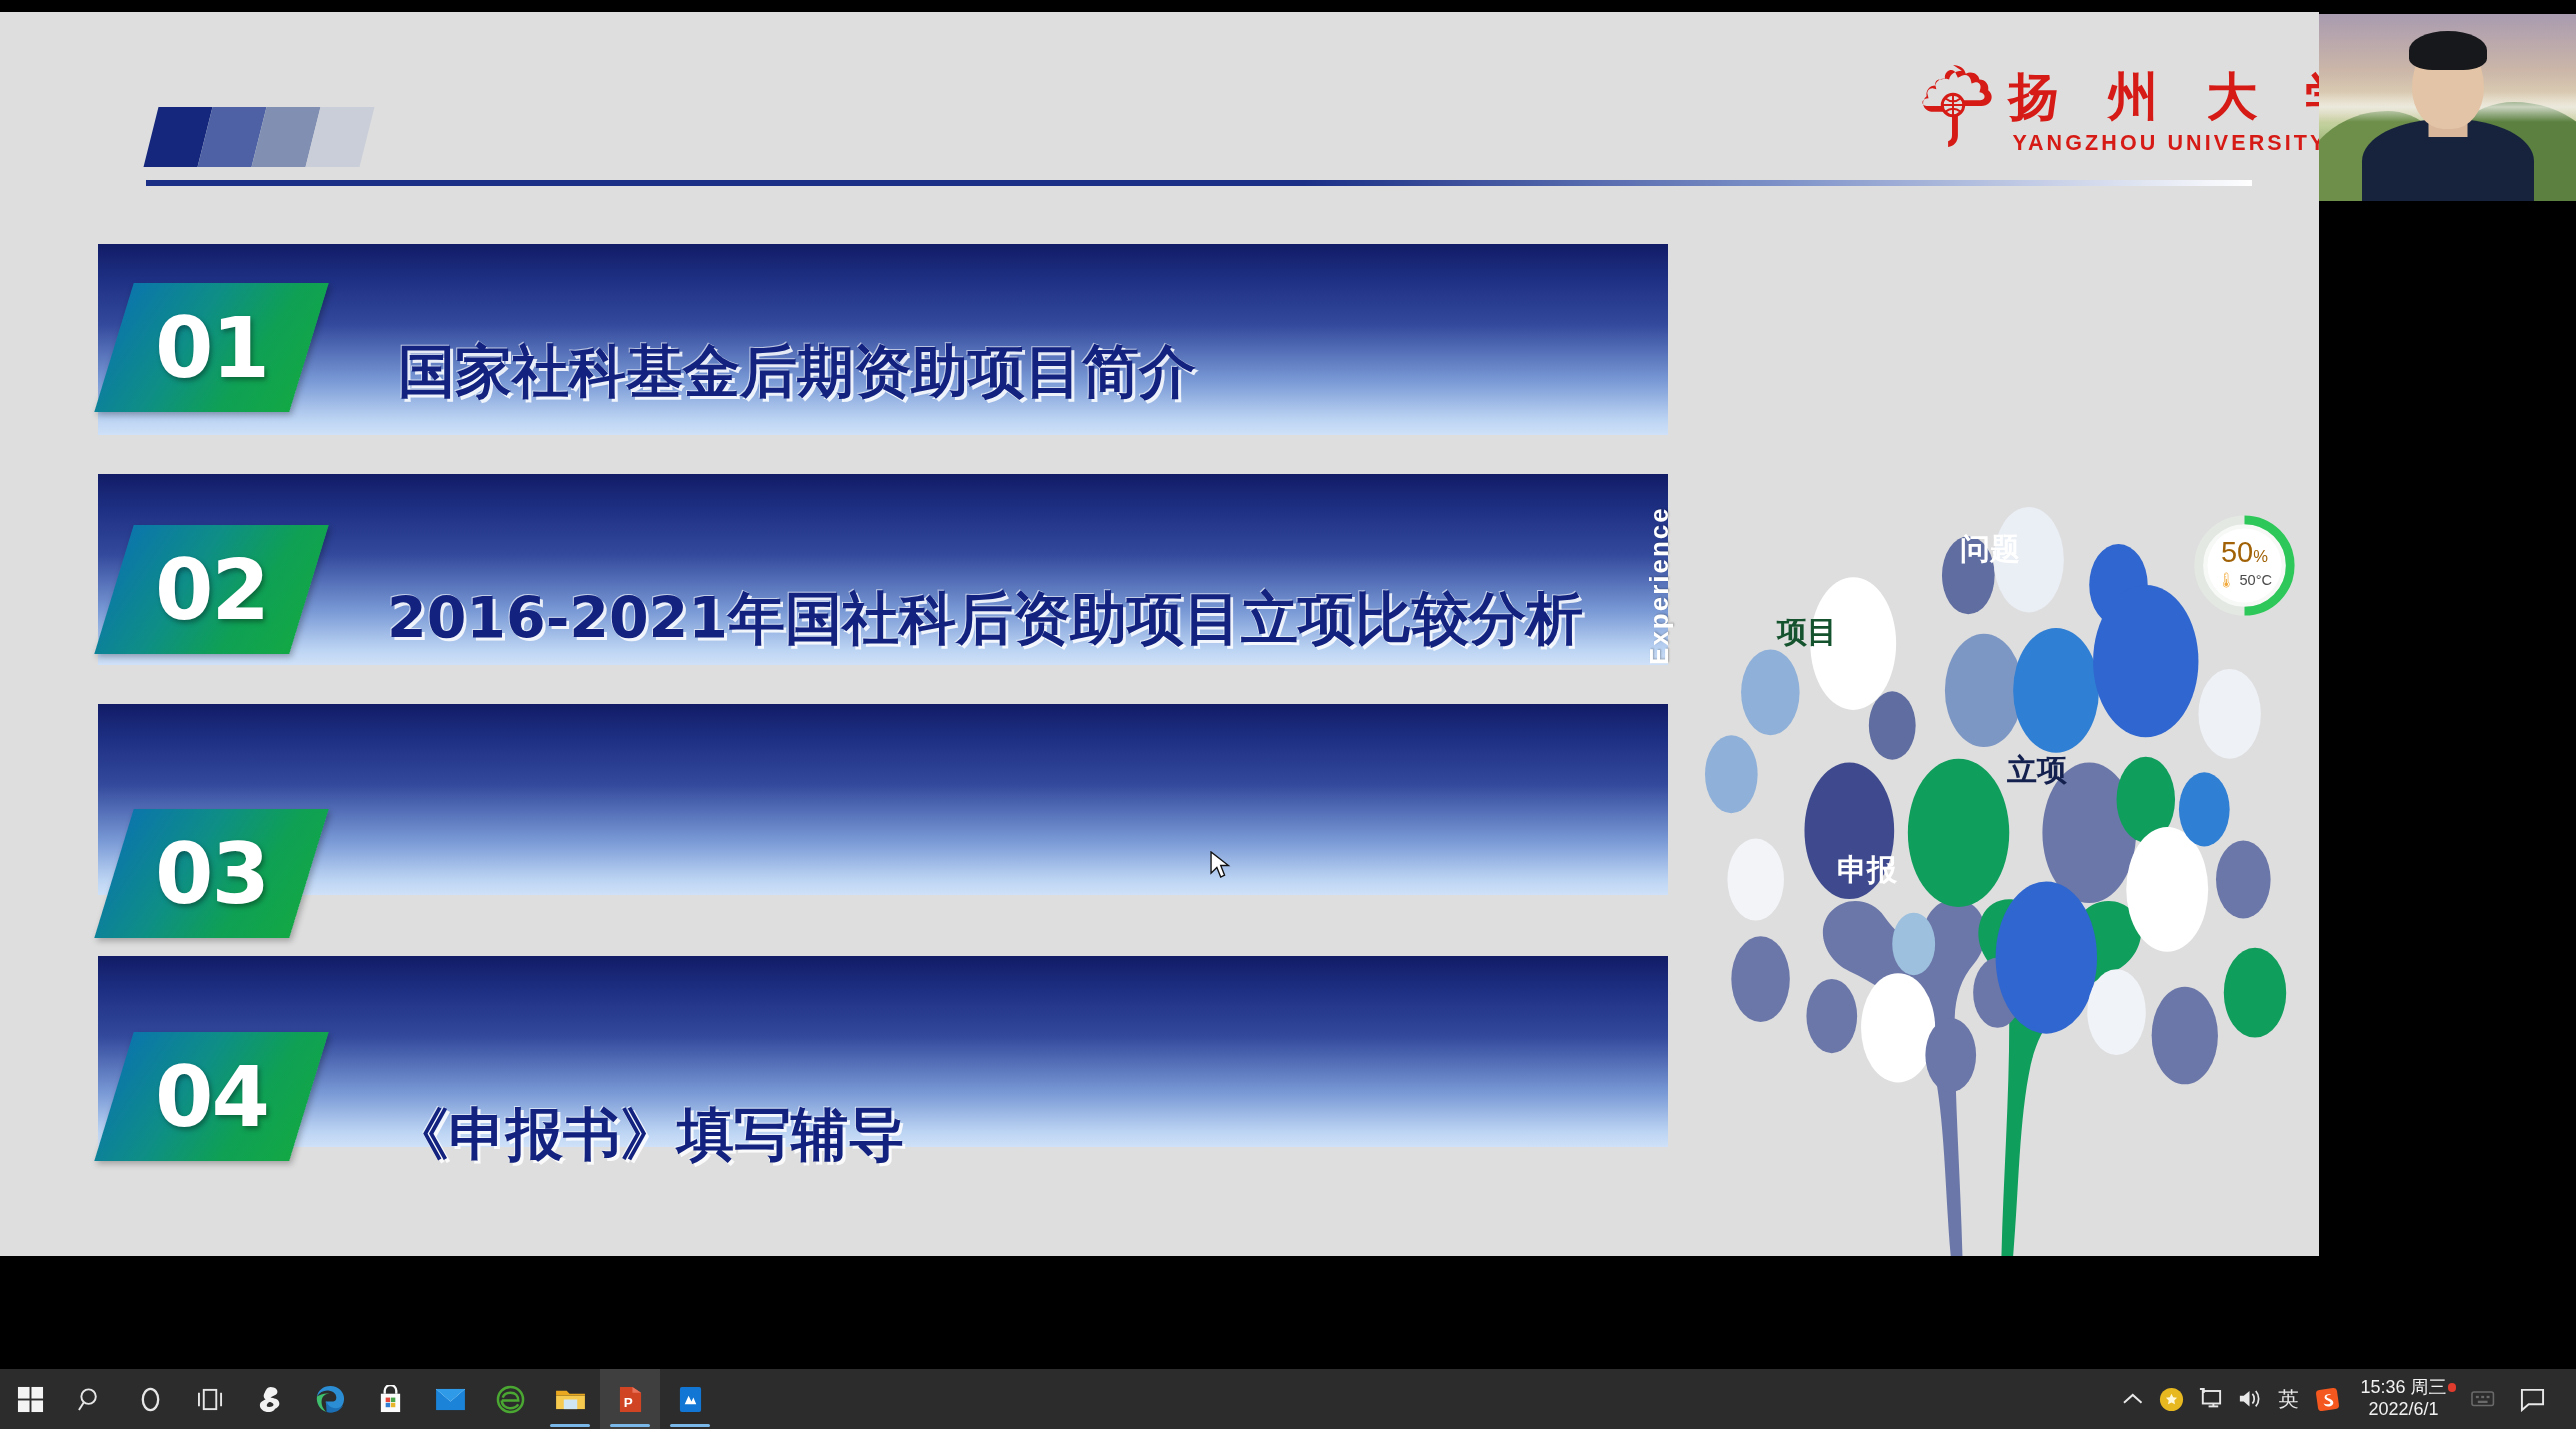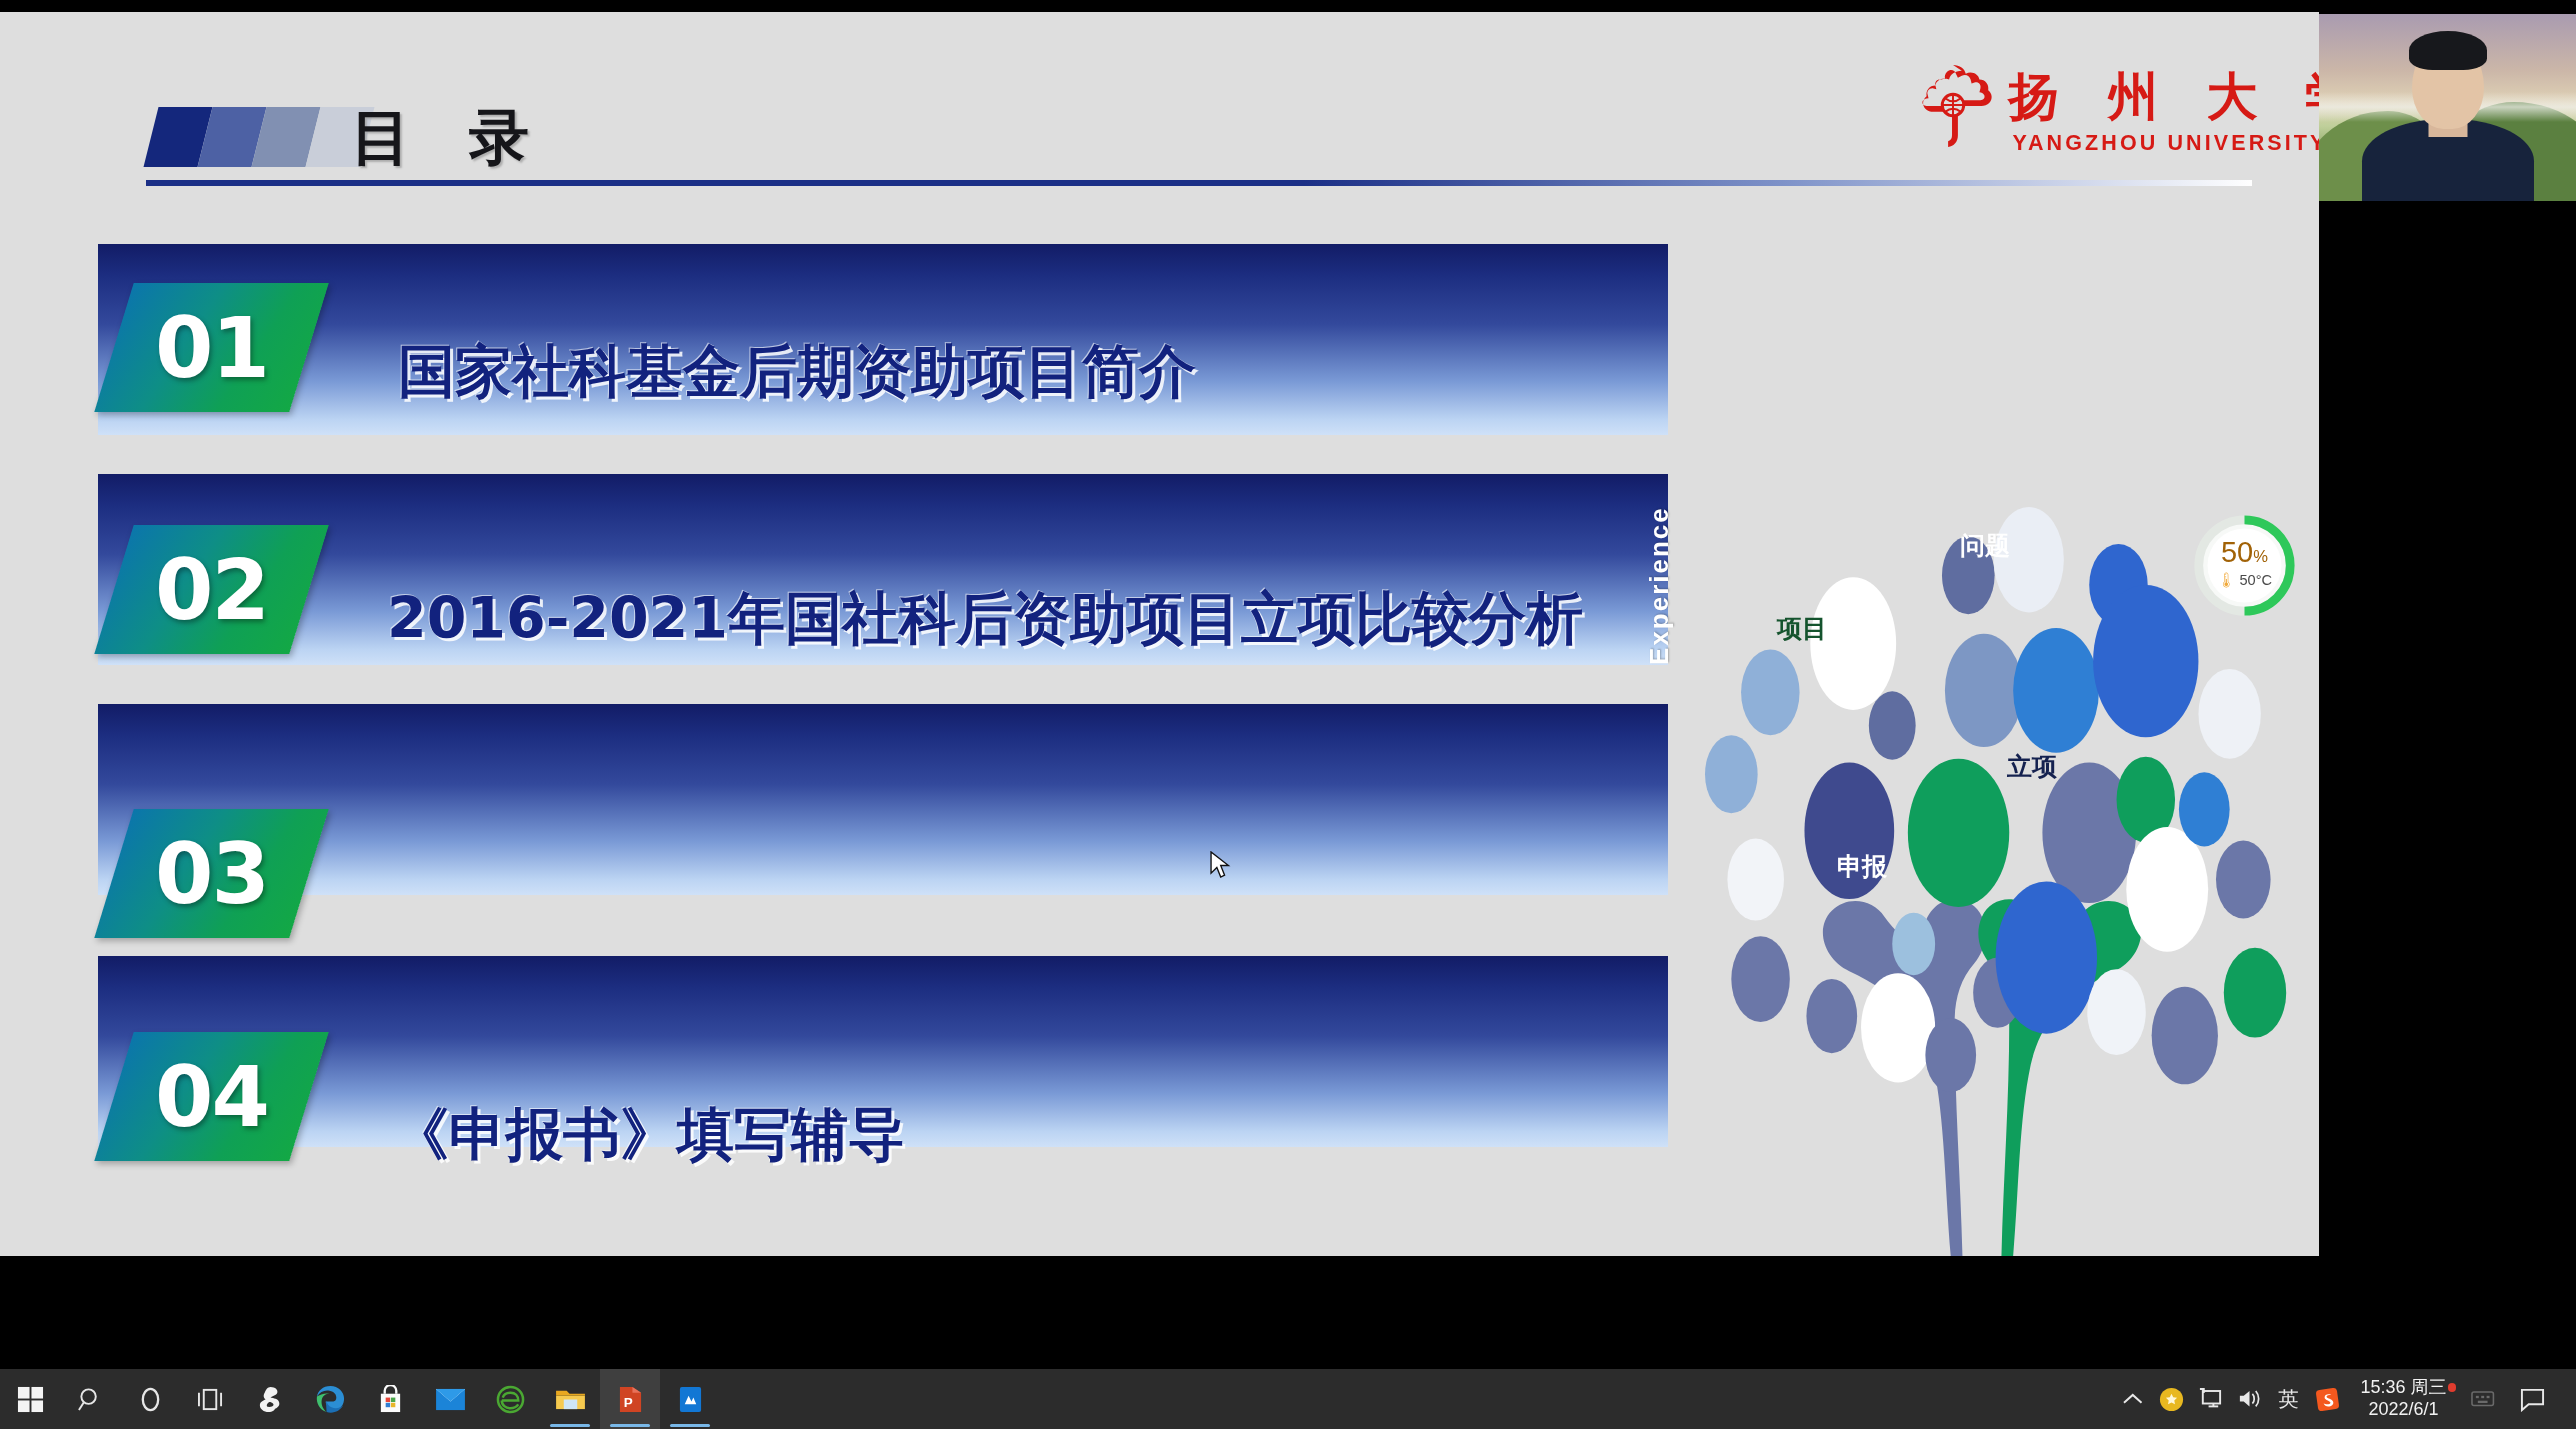--- a/index.html
+++ b/index.html
@@ -102,21 +102,21 @@
   #exp-label {
     position:absolute; left:-13.7px; top:195px;
     font-size:26px; font-weight:700; color:#fff;
     letter-spacing:2px;
     transform:rotate(-90deg); transform-origin:left top;
     text-shadow:1px 1px 2px rgba(0,0,0,.25);
   }
   .leaf-label {
     position:absolute;
     font-family:Liberation Serif, serif;
-    font-size:25px; font-weight:700; white-space:nowrap;
+    font-size:30px; font-weight:700; white-space:nowrap;
   }
   #lbl-xiangmu { left:119px; top:142px; color:#14532d; }
   #lbl-wenti   { left:302px; top:59px;  color:#ffffff; }
   #lbl-liqiang { left:349px; top:280px; color:#14214f; }
   #lbl-shenbao { left:179px; top:380px; color:#ffffff; }
 
   
   #gauge { position:absolute; left:2190px; top:499px; width:109px; height:109px; }
   #gauge svg { position:absolute; inset:0; width:109px; height:109px; }
   #gauge-pct {
@@ -185,21 +185,20 @@
 
   <div id="slide">
 
     <div id="heading">
       <div class="hbars">
         <div class="hbar b1"></div>
         <div class="hbar b2"></div>
         <div class="hbar b3"></div>
         <div class="hbar b4"></div>
       </div>
-      <div id="heading-title">目 录</div>
       <div id="heading-rule"></div>
     </div>
 
     <div id="logo">
       <svg id="logo-mark" viewBox="0 0 92 92">
         <g fill="#d61a15">
           <path d="M46 4c7 0 12 4 13 9 6-3 13 0 14 6 6 0 10 5 9 11 4 3 5 9 1 13-2 2-5 3-8 3H57v-6h17c3 0 5-2 4-5-1-2-3-3-5-3l1-4c1-4-2-7-6-6l-3 1-1-4c-1-4-5-6-9-4l-4 2-2-4c-1-4-6-5-9-2-2 2-3 5-2 7l-4 1c-4-1-7 2-6 6l1 4-3-1c-4-1-7 3-6 6l1 4c-3 0-5 1-6 3-1 3 1 5 4 5h17v6H26c-3 0-6-1-8-3-4-4-3-10 1-13-1-6 3-11 9-11 1-6 8-9 14-6 1-5 6-9 13-9z"></path>
           <circle cx="46" cy="45" r="11" fill="none" stroke="#d61a15" stroke-width="3"></circle>
           <path d="M35 45h22M46 34v22M38 38c5 4 11 4 16 0M38 52c5-4 11-4 16 0" stroke="#d61a15" stroke-width="2" fill="none"></path>
           <path d="M41 56h10v20c0 7-4 11-10 12v-6c3-1 4-3 4-6V56z"></path>

